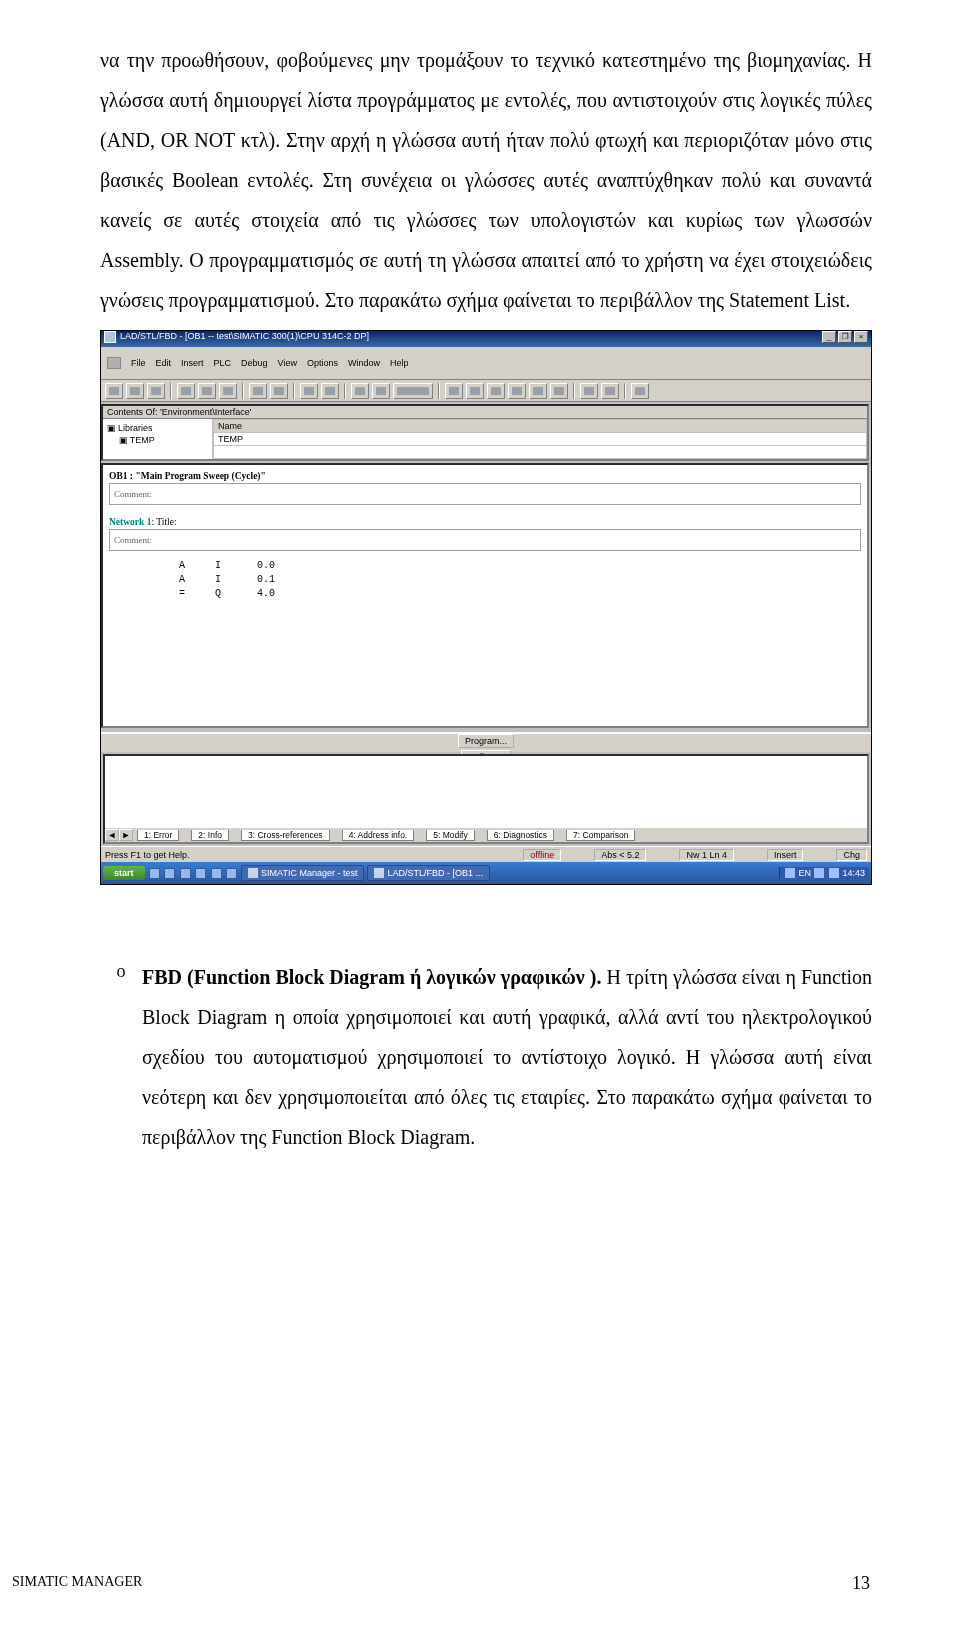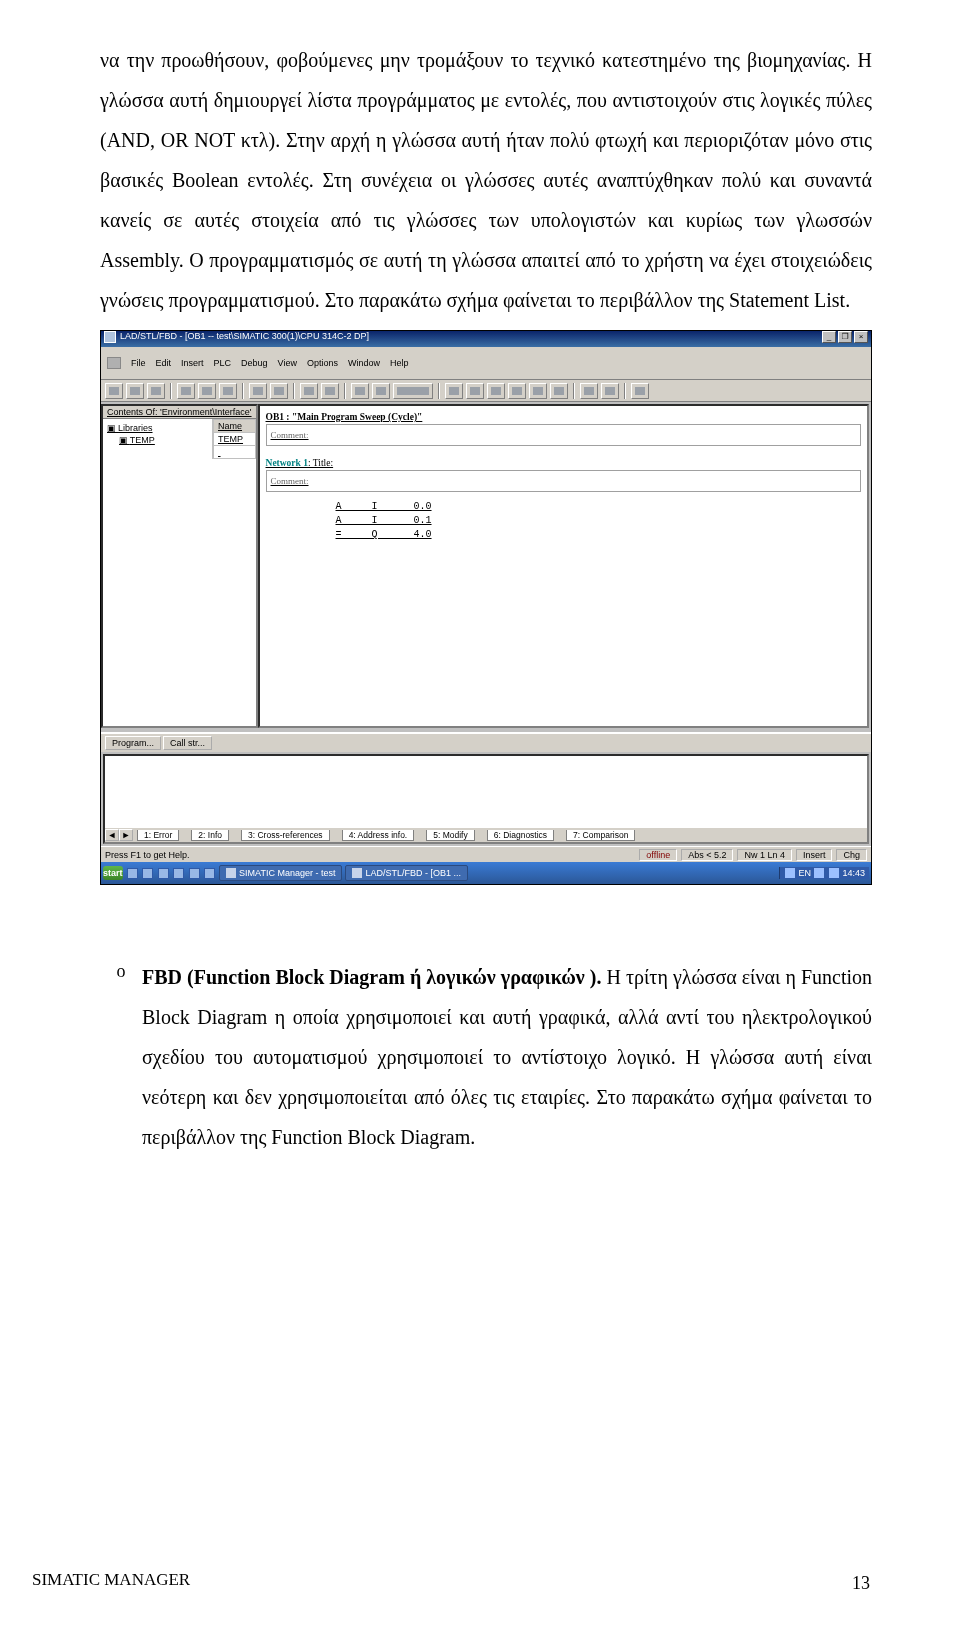--- a/index.html
+++ b/index.html
@@ -84,21 +84,21 @@
     width: 120px;
     background: #d4d0c8;
     border: 2px inset #fff;
     margin: 2px;
     font-size: 8.5px;
   }
   .tree { padding: 3px 2px; background:#fff; height: 88px; border:1px inset #808080; margin:4px; overflow:hidden;}
   .tree div { white-space: nowrap; line-height: 12px;}
   .tree .n1 { padding-left: 4px;}
   .tree .n2 { padding-left: 16px;}
-  .right-pane { flex:1; margin:2px 2px 2px 0; display:flex; flex-direction:row;text-decoration:underline; }
+  .right-pane { flex:1; margin:2px 2px 2px 0; display:flex; flex-direction:column; }
   .panel {
     background:#fff;
     border: 2px inset #808080;
     margin-bottom: 2px;
   }
   .panel-hdr {
     background:#d4d0c8;
     font-size:9px;
     padding:1px 4px;
     border-bottom:1px solid #808080;
@@ -118,50 +118,51 @@
   .code-body { padding: 4px 6px; font-family: "Courier New", monospace; font-size: 10px; line-height: 14px; background:#fff; }
   .cfield {
     border:1px solid #a0a0a0; height:22px; margin-bottom:4px; padding:0 4px; font-family:Tahoma; font-size:9px; color:#666; display:flex;align-items:center;
   }
   .netlabel { color:#008080; font-weight:bold;}
   .stl-lines { padding: 4px 0 6px 70px; white-space: pre; }
   .botpanes {
     height: 20px;
     background:#d4d0c8;
     border-top:2px solid #fff;
-    display:flex; align-items:center; padding:0 4px; gap:2px;
+    display:flex; align-items:center; padding:0 4px; gap:2px;flex-direction:column;
   }
   .bottab { font-size:9px; padding:1px 6px; background:#d4d0c8; border:1px outset #fff; }
   .bigempty { height: 90px; background:#fff; border:2px inset #808080; margin:2px; position:relative;}
   .hscroll { position:absolute; bottom:0; left:0; right:0; height:14px; background:#d4d0c8; display:flex; align-items:center; font-size:9px;}
   .hscroll .arrow{width:14px;height:12px;border:1px outset #fff;background:#d4d0c8;text-align:center;line-height:10px;}
   .hscroll .tabs{display:flex;gap:12px;margin-left:4px;}
   .hscroll .tab{padding:0 6px;border:1px solid #808080;border-top:0;background:#fff;font-size:8.5px;white-space:nowrap;}
   .statusbar {
     height: 16px;
     background:#d4d0c8;
     border-top:1px solid #fff;
     display:flex;
     align-items:center;
     font-size:9px;
     padding:0 4px;
+    gap:29px;
   }
   .statusbar .cell{border:1px inset #fff;padding:0 6px;margin-left:4px;white-space:nowrap;}
   .statusbar .grow{flex:1;}
   .taskbar {
     height: 22px;
     background: linear-gradient(#3a7bd5, #2b5797);
     display:flex;
     align-items:center;
     padding:0 2px;
     gap:3px;
     font-size:9px;
     color:#fff;
   }
-  .startbtn{background:linear-gradient(#5fb648,#3c8527);border-radius:3px;padding:2px 0;color:#fff;font-weight:bold;}
+  .startbtn{background:linear-gradient(#5fb648,#3c8527);border-radius:3px;padding:2px 11px;color:#fff;font-weight:bold;}
   .taskbtn{background:#3f6bb0;border:1px solid #2a4a80;padding:2px 6px;border-radius:2px;white-space:nowrap;}
   .taskbtn .ticon{display:inline-block;width:10px;height:10px;background:#c7d4ea;margin-right:3px;vertical-align:middle;}
   .tray{margin-left:auto;background:#2f5aa8;padding:1px 4px;border-left:1px solid #1d3a6e;white-space:nowrap;}
   .tray .ticon{display:inline-block;width:10px;height:10px;background:#9cc0ff;margin:0 1px;vertical-align:middle;}
   .quick .ticon{display:inline-block;width:11px;height:11px;background:#98b8e6;margin:0 1px;vertical-align:middle;border:1px solid #2f5aa8;}
   
   .lower { margin-top: 72px; }
   .list-row { display:flex; }
   .list-marker {
     width: 42px;
@@ -171,23 +172,23 @@
     text-align: center;
   }
   .list-body {
     flex:1;
     text-align: justify;
     line-height: 2.0;
     font-size: 20px;
   }
   .footer {
     position: absolute;
-    left: 32px;
+    left: 12px;
     bottom: 44px;
-    font-size: 17px;
+    font-size: 14px;
   }
   .pagenum {
     position: absolute;
     right: 90px;
     bottom: 40px;
     font-size: 18px;
   }
 </style>
 </head>
 <body>

